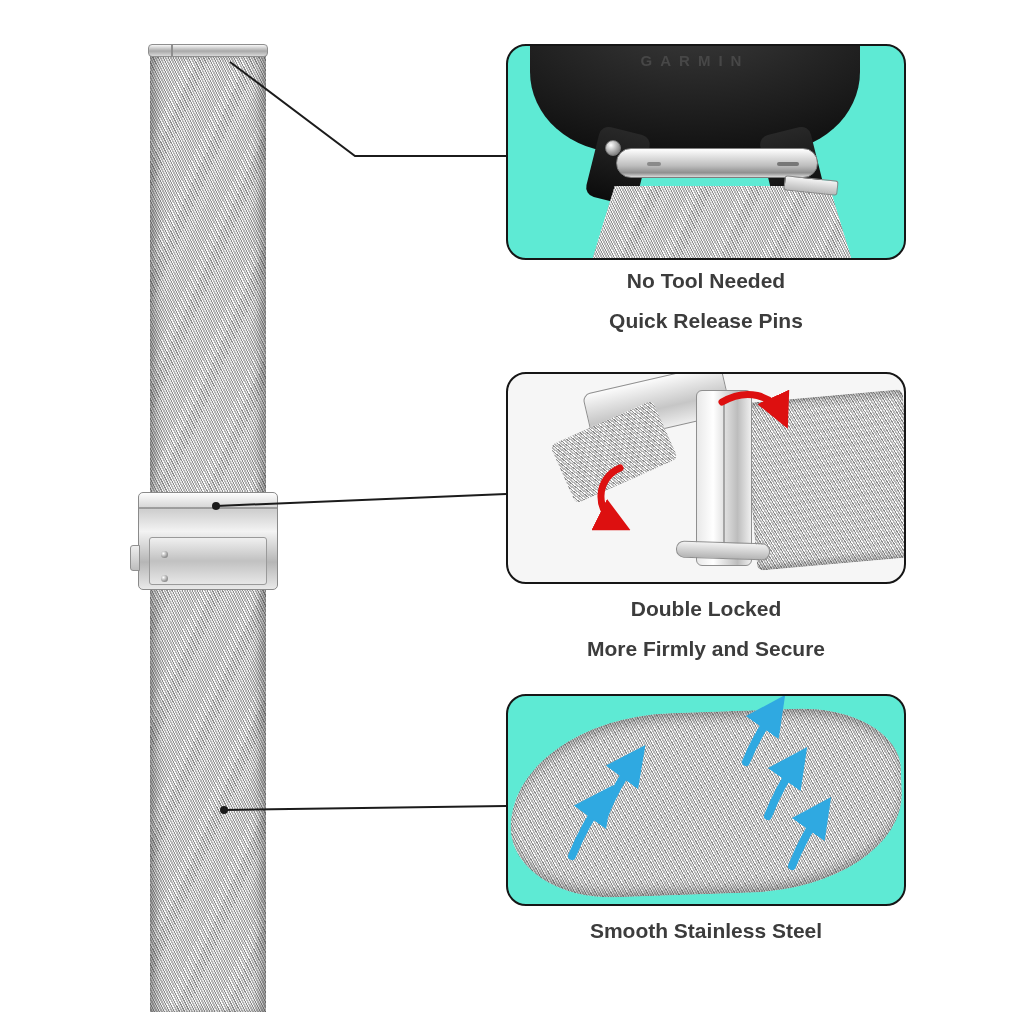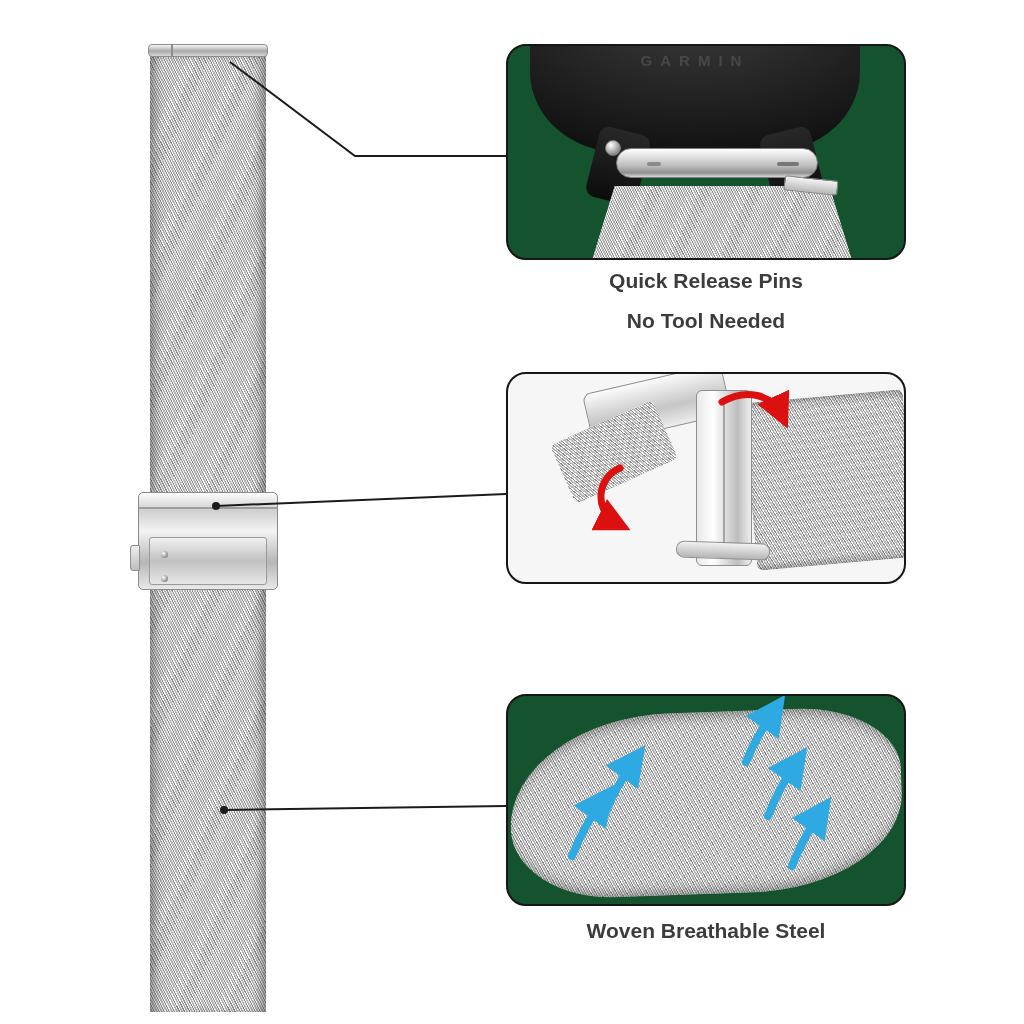--- a/index.html
+++ b/index.html
@@ -52,21 +52,21 @@
   }
 
   
   .connectors { position:absolute; left:0; top:0; width:1024px; height:1024px; pointer-events:none; z-index:4; }
   .connectors polyline, .connectors line { fill:none; stroke:var(--line,#1b1b1b); stroke-width:2; }
   .connectors circle { fill:var(--line,#1b1b1b); }
 
   
   .panel {
     position:absolute; left:506px; width:400px;
-    border:2px solid #161616; border-radius:20px; background:#14532d; overflow:hidden; z-index:3;
+    border:2px solid #161616; border-radius:20px; background:#5eead4; overflow:hidden; z-index:3;
   }
   .p1 { top:44px;  height:216px; }
   .p2 { top:372px; height:212px; background:#f6f6f6; }
   .p3 { top:694px; height:212px; }
 
   
   .watch-body {
     position:absolute; left:22px; top:-58px; width:330px; height:164px;
     background:radial-gradient(120% 120% at 50% 20%, #3a3a3a, #101010 70%);
     border-radius:36px 36px 90px 90px / 36px 36px 80px 80px;
@@ -176,53 +176,57 @@
       <span class="brand">GARMIN</span>
     </div>
     <div class="lug lug-l"></div>
     <div class="lug lug-r"></div>
     <div class="mesh-wedge mesh"></div>
     <div class="pin-bar"></div>
     <div class="pin-knob"></div>
     <div class="pin-latch"></div>
   </div>
   <div class="caption c1">
+    <div class="cap-line">No Tool Needed</div>
     <div class="cap-line">Quick Release Pins</div>
-    <div class="cap-line">No Tool Needed</div>
   </div>
 
   <div class="panel p2">
     <div class="p2-mesh-right mesh"></div>
     <div class="p2-flap"></div>
     <div class="p2-flap-mesh mesh"></div>
     <div class="p2-plate"></div>
     <div class="p2-hook"></div>
     <svg class="p2-arrows" viewBox="0 0 396 208">
       <defs>
         <marker id="ahr" markerWidth="5" markerHeight="5" refX="3" refY="2.5" orient="auto">
           <path d="M0,0 L5,2.5 L0,5 Z"></path>
         </marker>
       </defs>
       <path d="M 112 94 C 88 104, 86 138, 110 150" marker-end="url(#ahr)"></path>
       <path d="M 214 28 C 238 14, 264 20, 274 42" marker-end="url(#ahr)"></path>
     </svg>
   </div>
+  <div class="caption c2">
+    <div class="cap-line">Double Locked</div>
+    <div class="cap-line">More Firmly and Secure</div>
+  </div>
 
   <div class="panel p3">
     <div class="p3-mesh mesh"></div>
     <svg class="p3-arrows" viewBox="0 0 396 208">
       <defs>
         <marker id="ahb" markerWidth="5" markerHeight="5" refX="3" refY="2.5" orient="auto">
           <path d="M0,0 L5,2.5 L0,5 Z"></path>
         </marker>
       </defs>
       <path d="M 96 120 C 104 100, 112 84, 128 62" marker-end="url(#ahb)"></path>
       <path d="M 64 160 C 72 140, 80 124, 96 102" marker-end="url(#ahb)"></path>
       <path d="M 238 66 C 246 46, 254 32, 268 12" marker-end="url(#ahb)"></path>
       <path d="M 260 120 C 268 100, 276 84, 290 64" marker-end="url(#ahb)"></path>
       <path d="M 284 170 C 292 150, 300 134, 314 114" marker-end="url(#ahb)"></path>
     </svg>
   </div>
   <div class="caption c3">
-    <div class="cap-line">Woven Breathable Steel</div>
+    <div class="cap-line">Smooth Stainless Steel</div>
   </div>
 
 </div>
 
 </body></html>

